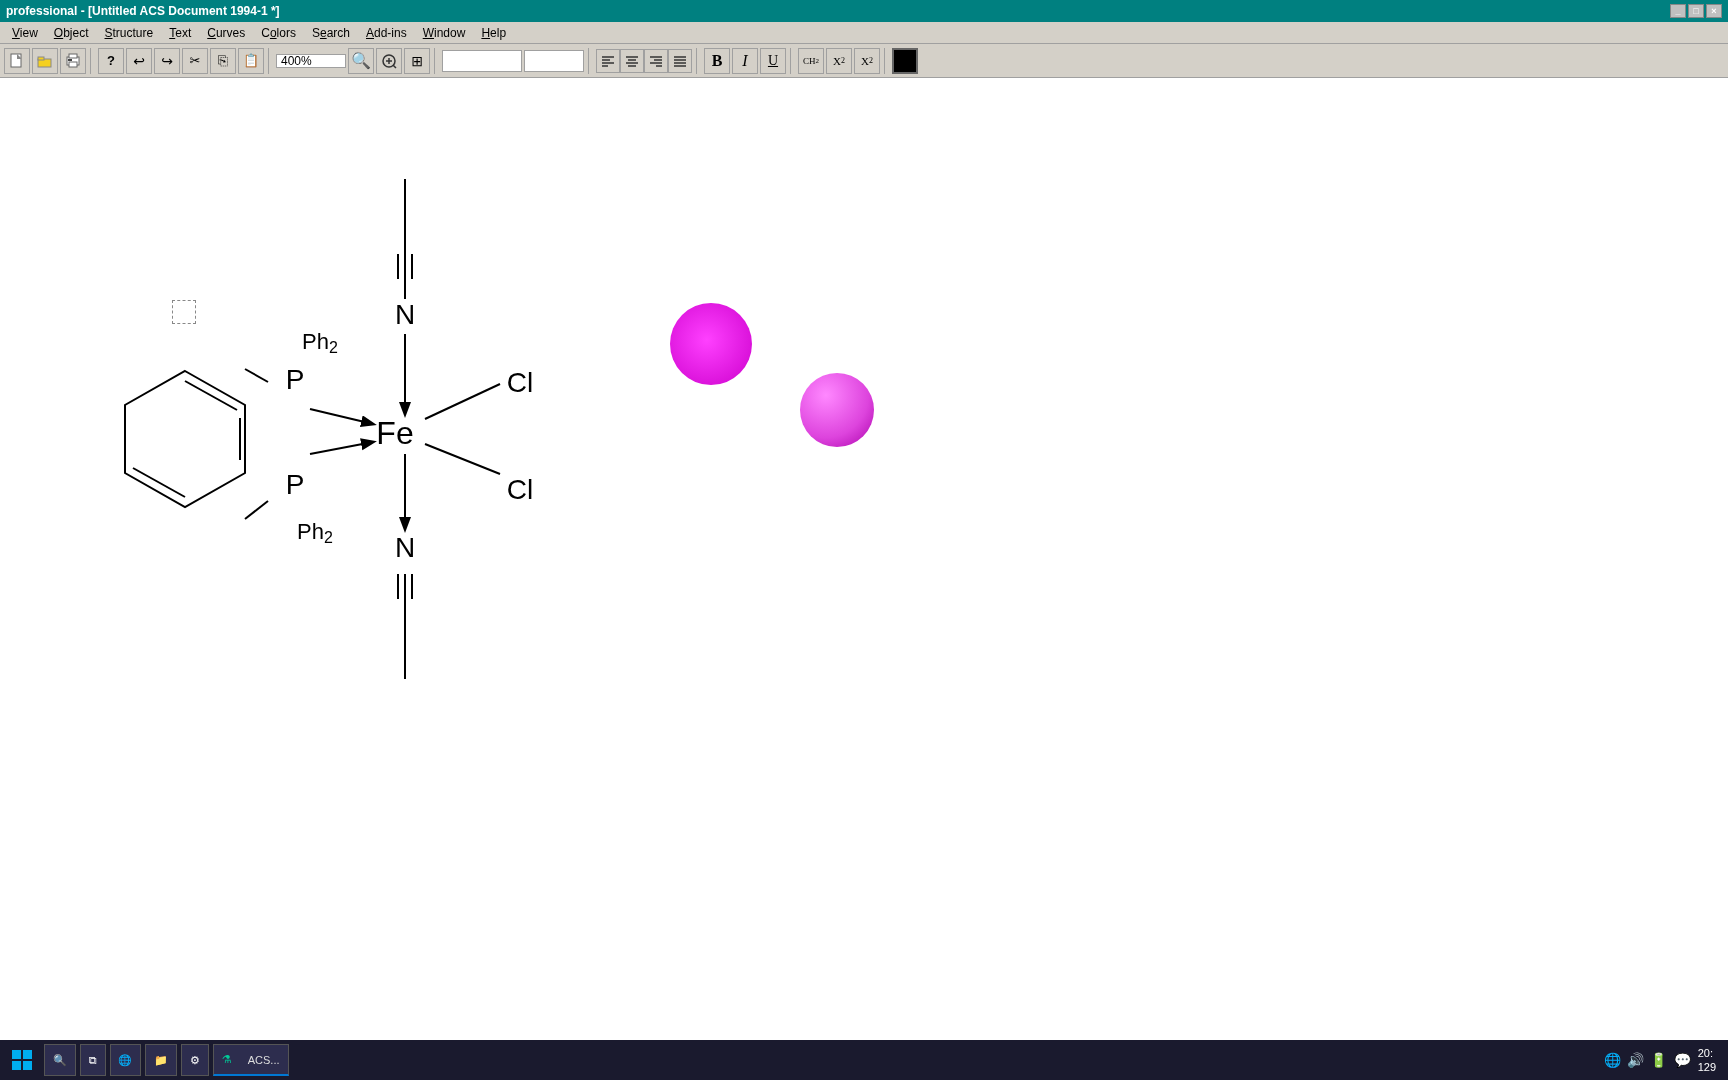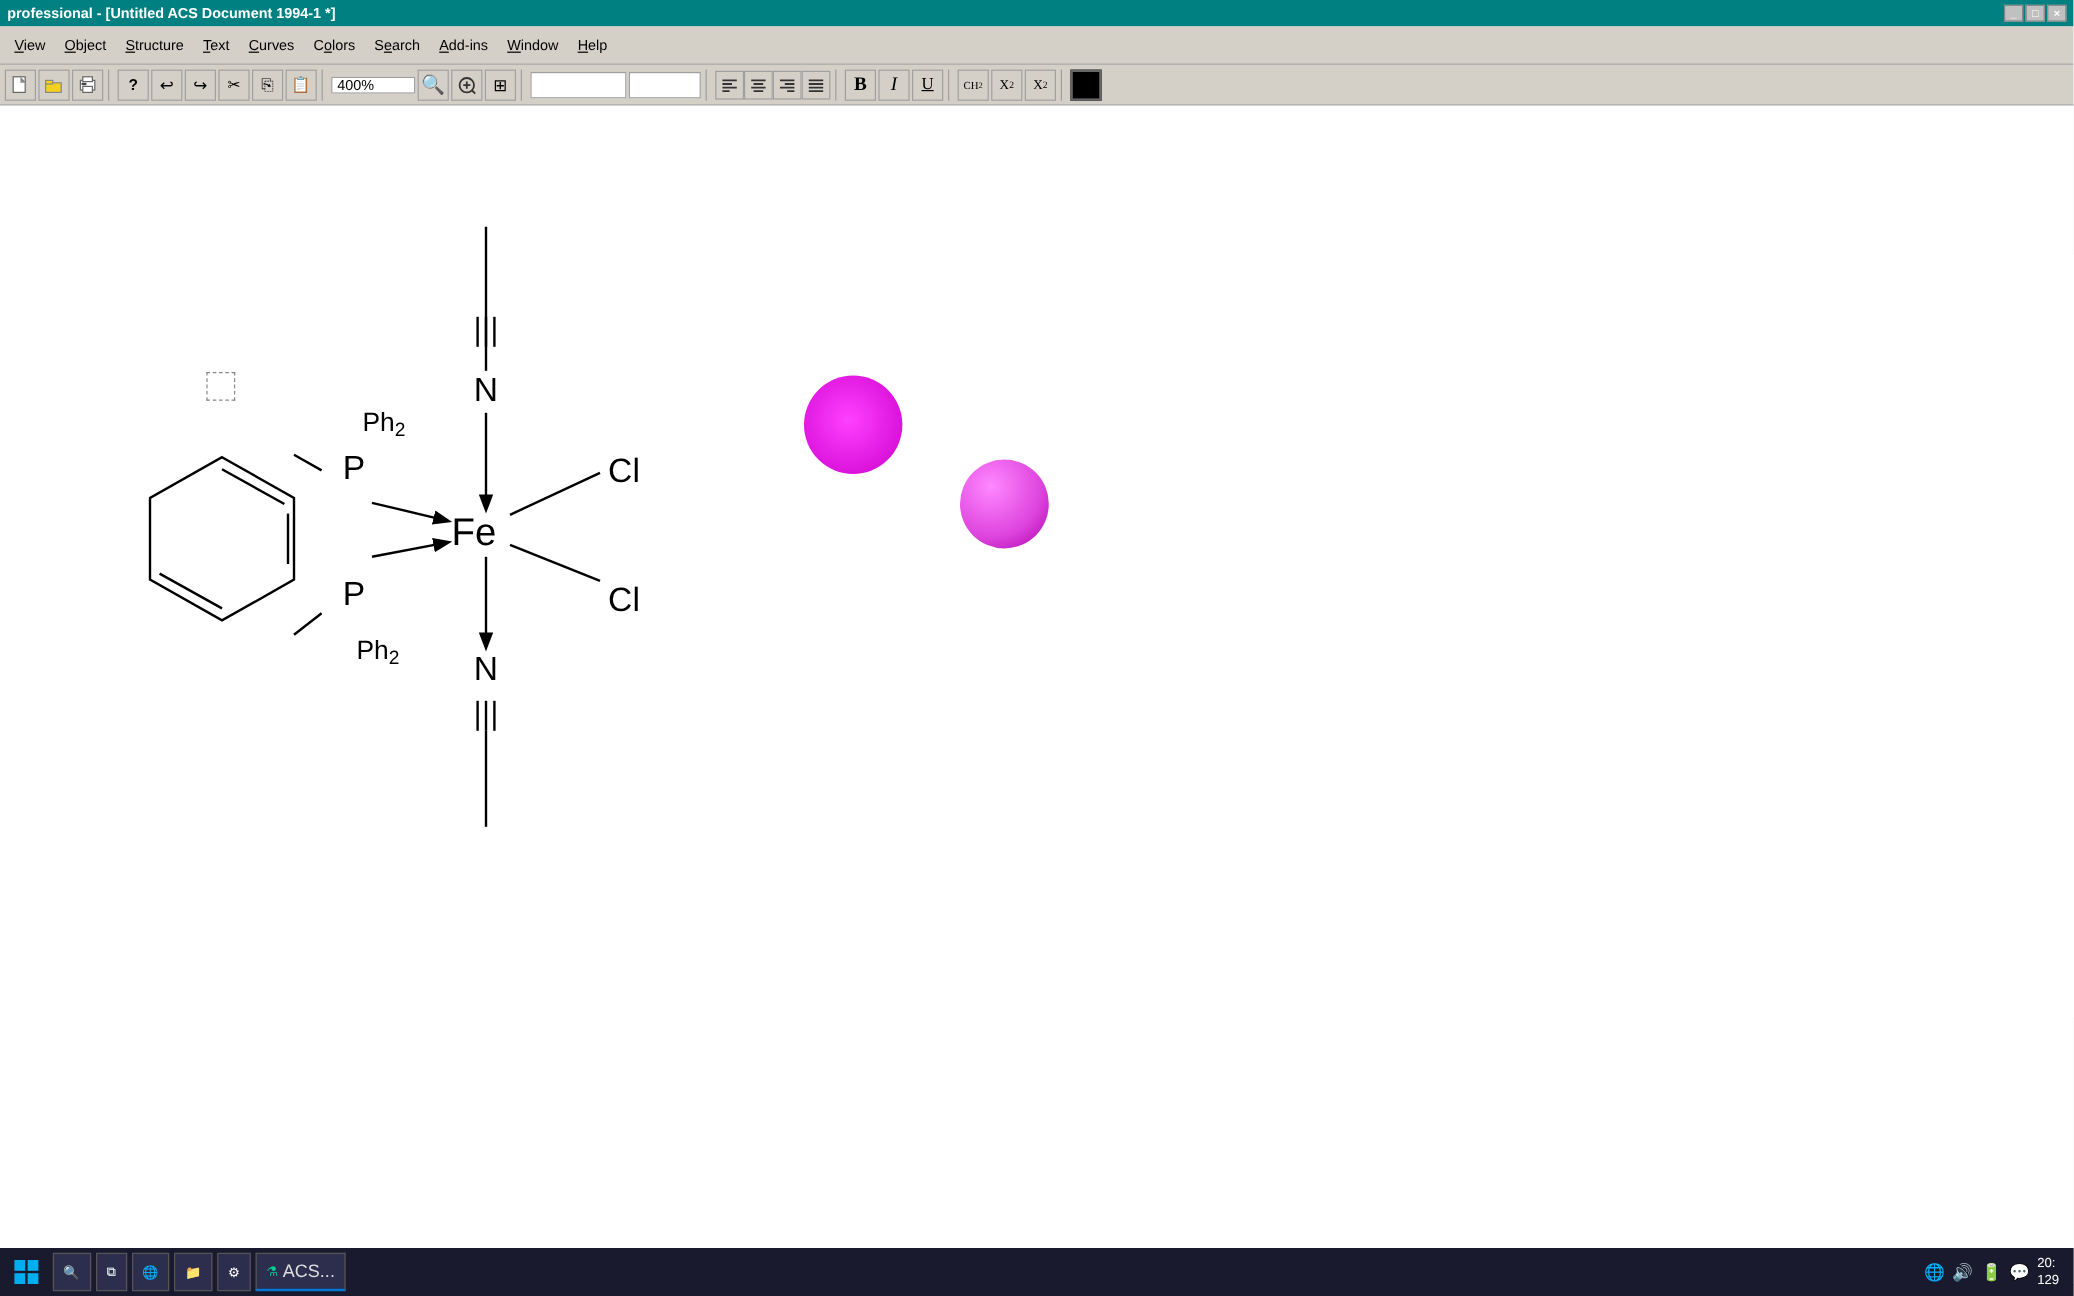--- a/index.html
+++ b/index.html
@@ -22,21 +22,21 @@
       width: 16px; height: 14px;
       background: #c0c0c0;
       border: 1px solid #888;
       font-size: 9px;
       display: flex; align-items: center; justify-content: center;
       cursor: pointer;
     }
 
     
     #menubar {
-      height: 32px;
+      height: 22px;
       background: #d4d0c8;
       display: flex;
       align-items: center;
       padding: 0 4px;
       border-bottom: 1px solid #a0a0a0;
       font-size: 12px;
     }
     .menu-item {
       padding: 2px 8px;
       cursor: pointer;
@@ -429,21 +429,21 @@
     <span style="color:#0078d4;">🌐</span>
   </div>
   <div class="task-btn">
     <span style="color:#ffb900;">📁</span>
   </div>
   <div class="task-btn">
     <span>⚙</span>
   </div>
   <div class="task-btn" style="border-bottom: 2px solid #0078d4;">
     <span style="color:#00cc99;">⚗</span>
-    <span style="font-size:15px; color:#ddd;">ACS...</span>
+    <span style="font-size:11px; color:#ddd;margin-left:12px;">ACS...</span>
   </div>
   <div class="task-spacer"></div>
   <div class="task-tray">
     <span class="tray-icon">🌐</span>
     <span class="tray-icon">🔊</span>
     <span class="tray-icon">🔋</span>
     <span class="tray-icon" style="color:#07c160;">💬</span>
     <div class="time-display">
       <div>20:</div>
       <div>129</div>

